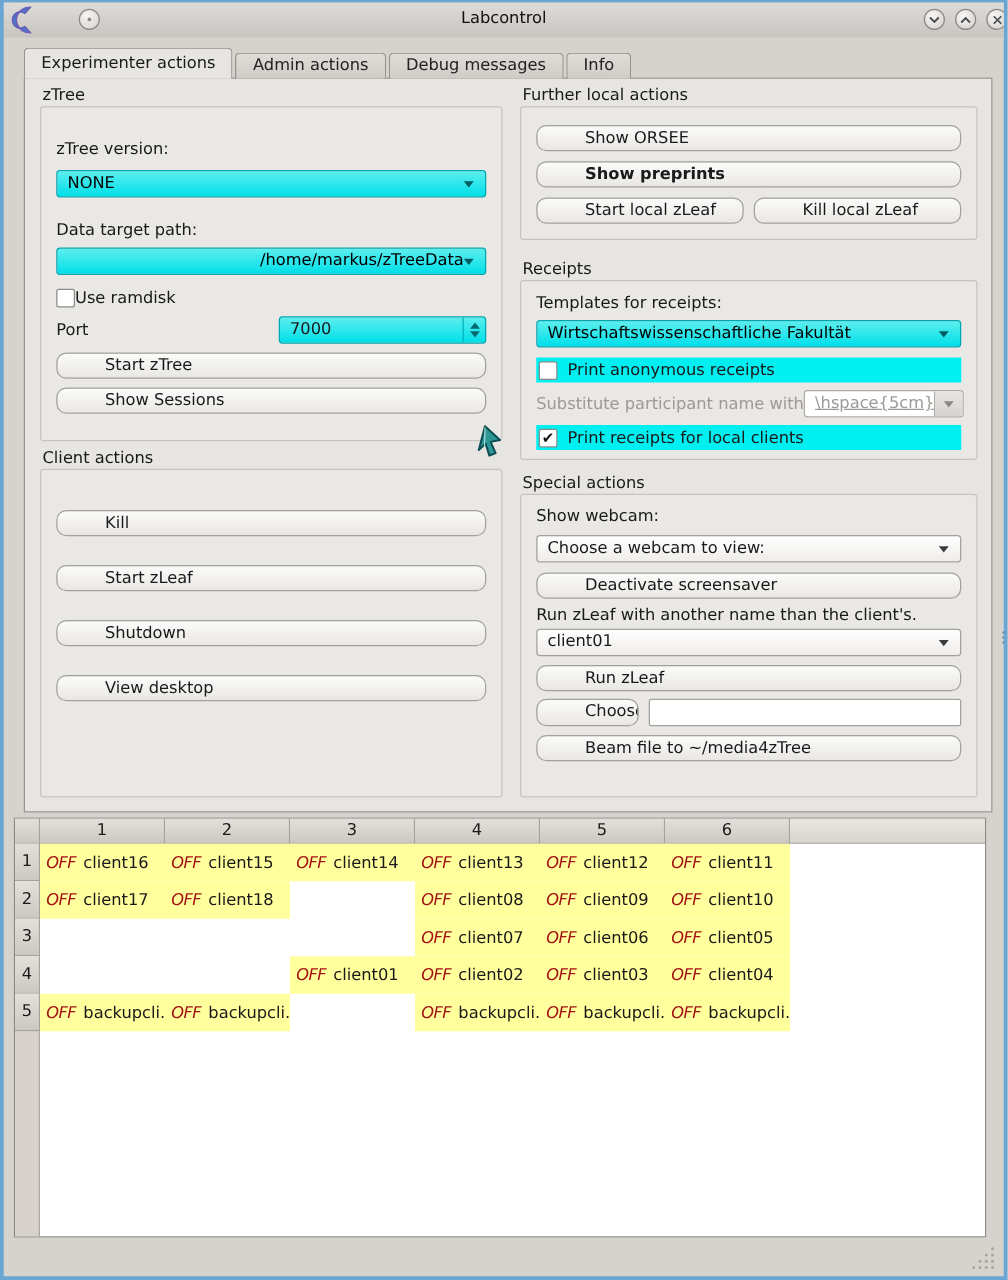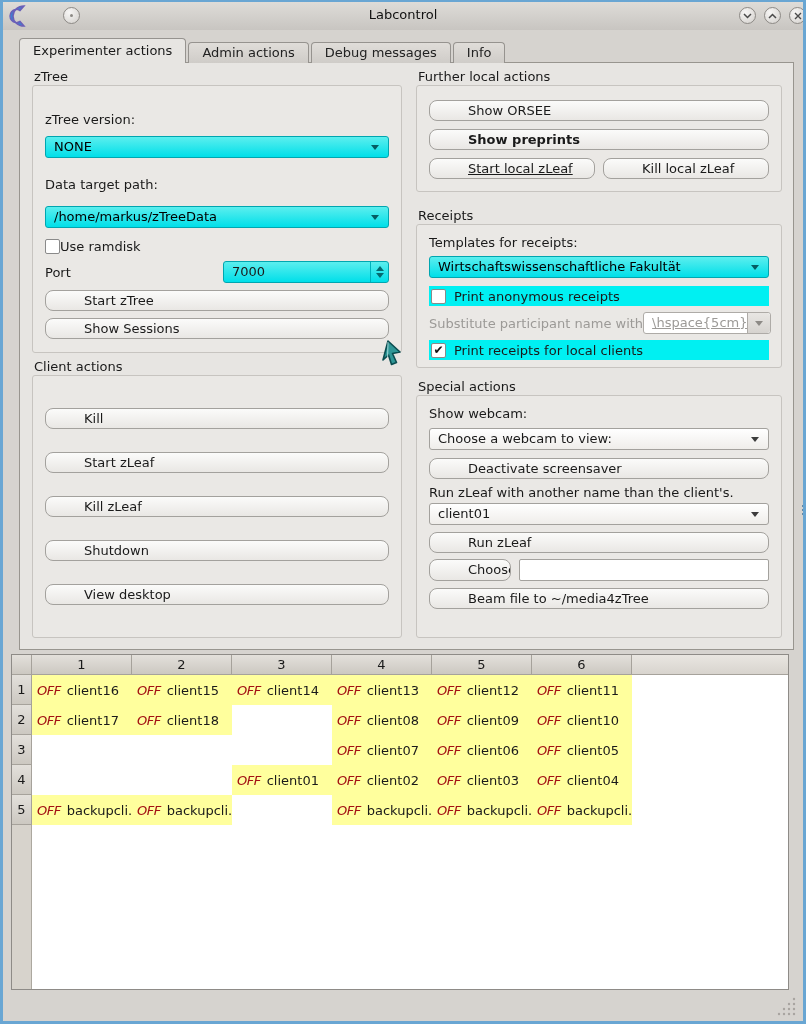--- a/index.html
+++ b/index.html
@@ -160,21 +160,21 @@
 
   <div class="group" style="left:12px;top:6px;width:370px;">
     <div class="group-label">zTree</div>
     <div class="group-box" style="height:268px;">
       <span class="fl" style="margin-top:26px;">zTree version:</span>
       <div class="combo cyan" style="margin-top:9px;">
         <span class="ctext">NONE</span>
         <span class="arr-down"></span>
       </div>
       <span class="fl" style="margin-top:19px;">Data target path:</span>
-      <div class="combo cyan" style="margin-top:14px;">
+      <div class="combo cyan" style="margin-top:6px;text-align:right;">
         <span class="ctext">/home/markus/zTreeData</span>
         <span class="arr-down"></span>
       </div>
       <div class="cbrow" style="margin-top:11px;">
         <span class="checkbox"></span>
         <span>Use ramdisk</span>
       </div>
       <div style="margin-top:7px;display:flex;align-items:center;">
         <span style="flex:1;">Port</span>
         <div class="spin">
@@ -188,33 +188,32 @@
       <div class="btn" style="margin-top:7px;">Start zTree</div>
       <div class="btn" style="margin-top:7px;">Show Sessions</div>
     </div>
   </div>
 
   <div class="group" style="left:12px;top:296px;width:370px;">
     <div class="group-label">Client actions</div>
     <div class="group-box" style="height:263px;">
       <div class="btn" style="margin-top:32px;">Kill</div>
       <div class="btn" style="margin-top:23px;">Start zLeaf</div>
-      <div class="btn" style="margin-top:23px;">Kill zLeaf</div>
       <div class="btn" style="margin-top:23px;">Shutdown</div>
       <div class="btn" style="margin-top:23px;">View desktop</div>
     </div>
   </div>
 
   <div class="group" style="left:396px;top:6px;width:366px;">
     <div class="group-label">Further local actions</div>
     <div class="group-box" style="height:107px;">
       <div class="btn" style="margin-top:14px;">Show ORSEE</div>
       <div class="btn" style="margin-top:8px;font-weight:bold;">Show preprints</div>
       <div style="margin-top:8px;display:flex;gap:8px;">
-        <div class="btn" style="flex:1;text-decoration:underline;">Start local zLeaf</div>
+        <div class="btn" style="flex:1;">Start local zLeaf</div>
         <div class="btn" style="flex:1;">Kill local zLeaf</div>
       </div>
     </div>
   </div>
 
   <div class="group" style="left:396px;top:145px;width:366px;">
     <div class="group-label">Receipts</div>
     <div class="group-box" style="height:144px;padding:0 12px;">
       <span class="fl" style="margin-top:10px;">Templates for receipts:</span>
       <div class="combo cyan" style="margin-top:6px;">

